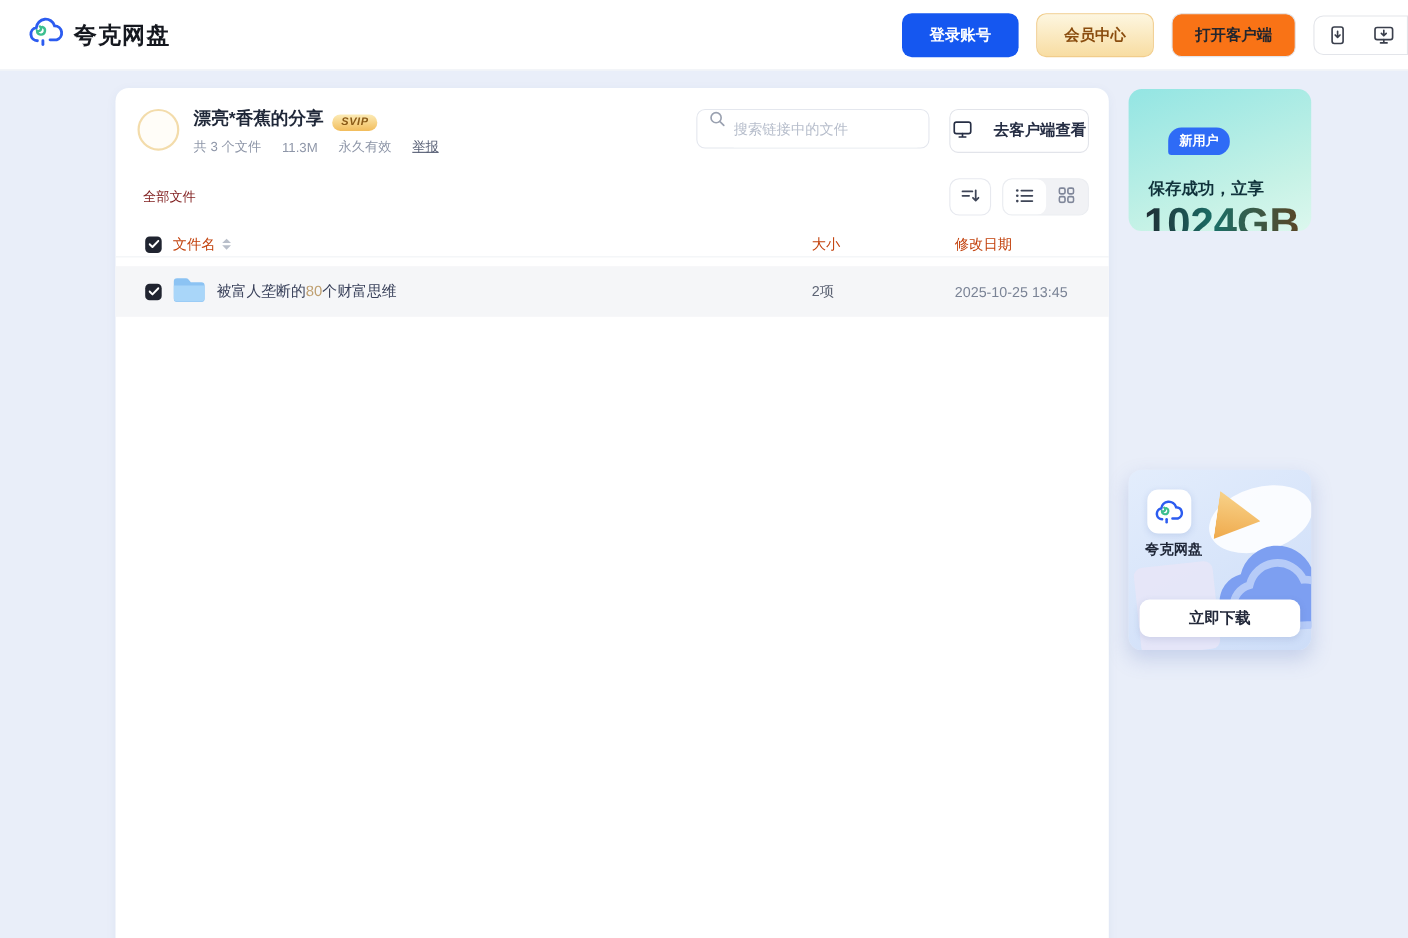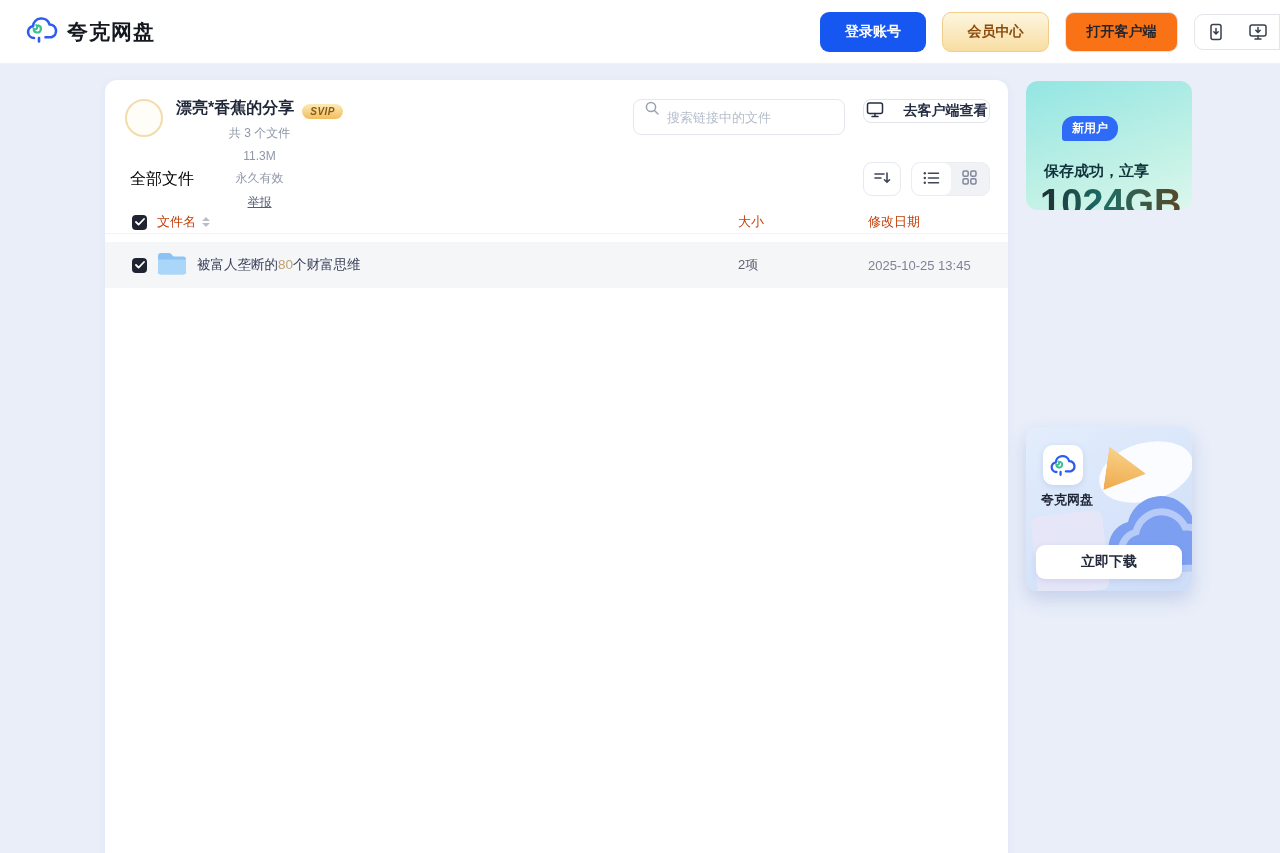--- a/index.html
+++ b/index.html
@@ -26,34 +26,34 @@
           border-radius:12px; box-shadow:0 2px 10px rgba(40,70,140,.05); }
 
   .share-header { position:relative; height:75px; padding:19px 0 0 20px; display:flex; }
   .avatar { width:38px; height:38px; border-radius:50%; border:2px solid #f3dcab; background:#fffdf8; flex:0 0 auto; }
   .share-info { margin-left:13px; }
   .title-row { display:flex; align-items:flex-end; height:20px; }
   .share-title { font-size:16px; font-weight:700; color:#1f2738; }
   .svip-badge { margin-left:8px; padding:2px 8px; border-radius:9px;
                 background:linear-gradient(180deg,#fcebb6,#f2bd5c); color:#8a5a17;
                 font-size:10px; font-weight:800; font-style:italic; letter-spacing:.5px; }
-  .meta-row { margin-top:6px; font-size:12px; color:#8e96a8; display:flex; align-items:center; gap:7px;flex-direction:column; }
+  .meta-row { margin-top:6px; font-size:12px; color:#8e96a8; display:flex; align-items:center; gap:19px; }
   .report-link { color:#555d73; text-decoration:underline; cursor:pointer; }
 
   .share-tools { position:absolute; right:18px; top:19px; display:flex; gap:18px; }
   .search-box { width:212px; height:36px; border:1px solid #e4e7ee; border-radius:8px; background:#fff;
                 display:flex; padding:0 10px; gap:7px; }
   .search-box input { border:none; outline:none; width:100%; font-size:13px; color:#333; font-family:inherit; }
   .search-box input::placeholder { color:#b6bdcb; }
-  .btn-client { width:127px; height:24px; background:#fff; border:1px solid #e2e4ea; border-radius:8px;
+  .btn-client { width:127px; height:40px; background:#fff; border:1px solid #e2e4ea; border-radius:8px;
                 display:flex; align-items:center; justify-content:center; gap:20px;
                 font-size:14px; font-weight:700; color:#262e44; cursor:pointer; }
 
   .list-toolbar { margin-top:7px; height:34px; display:flex; align-items:center; padding:0 18px 0 25px; }
-  .section-title { font-size:16px; color:#000000;text-align:right; }
+  .section-title { font-size:12px; color:#7f1d1d;text-align:right; }
   .toolbar-right { margin-left:auto; display:flex; align-items:center; gap:10px; }
   .sort-btn { width:38px; height:34px; background:#fff; border:1px solid #e7e9ef; border-radius:9px;
               display:flex; align-items:center; justify-content:center; cursor:pointer; }
   .view-toggle { width:79px; height:34px; background:#f1f2f5; border:1px solid #ebedf1; border-radius:9px;
                  display:flex; overflow:hidden; }
   .seg { flex:1; display:flex; align-items:center; justify-content:center; cursor:pointer;
          background:transparent; border:none; }
   .seg.active { background:#fff; border-radius:8px; }
 
   .table-head { margin-top:15px; height:23px; display:flex; align-items:center; padding:0 24px 0 27px;

